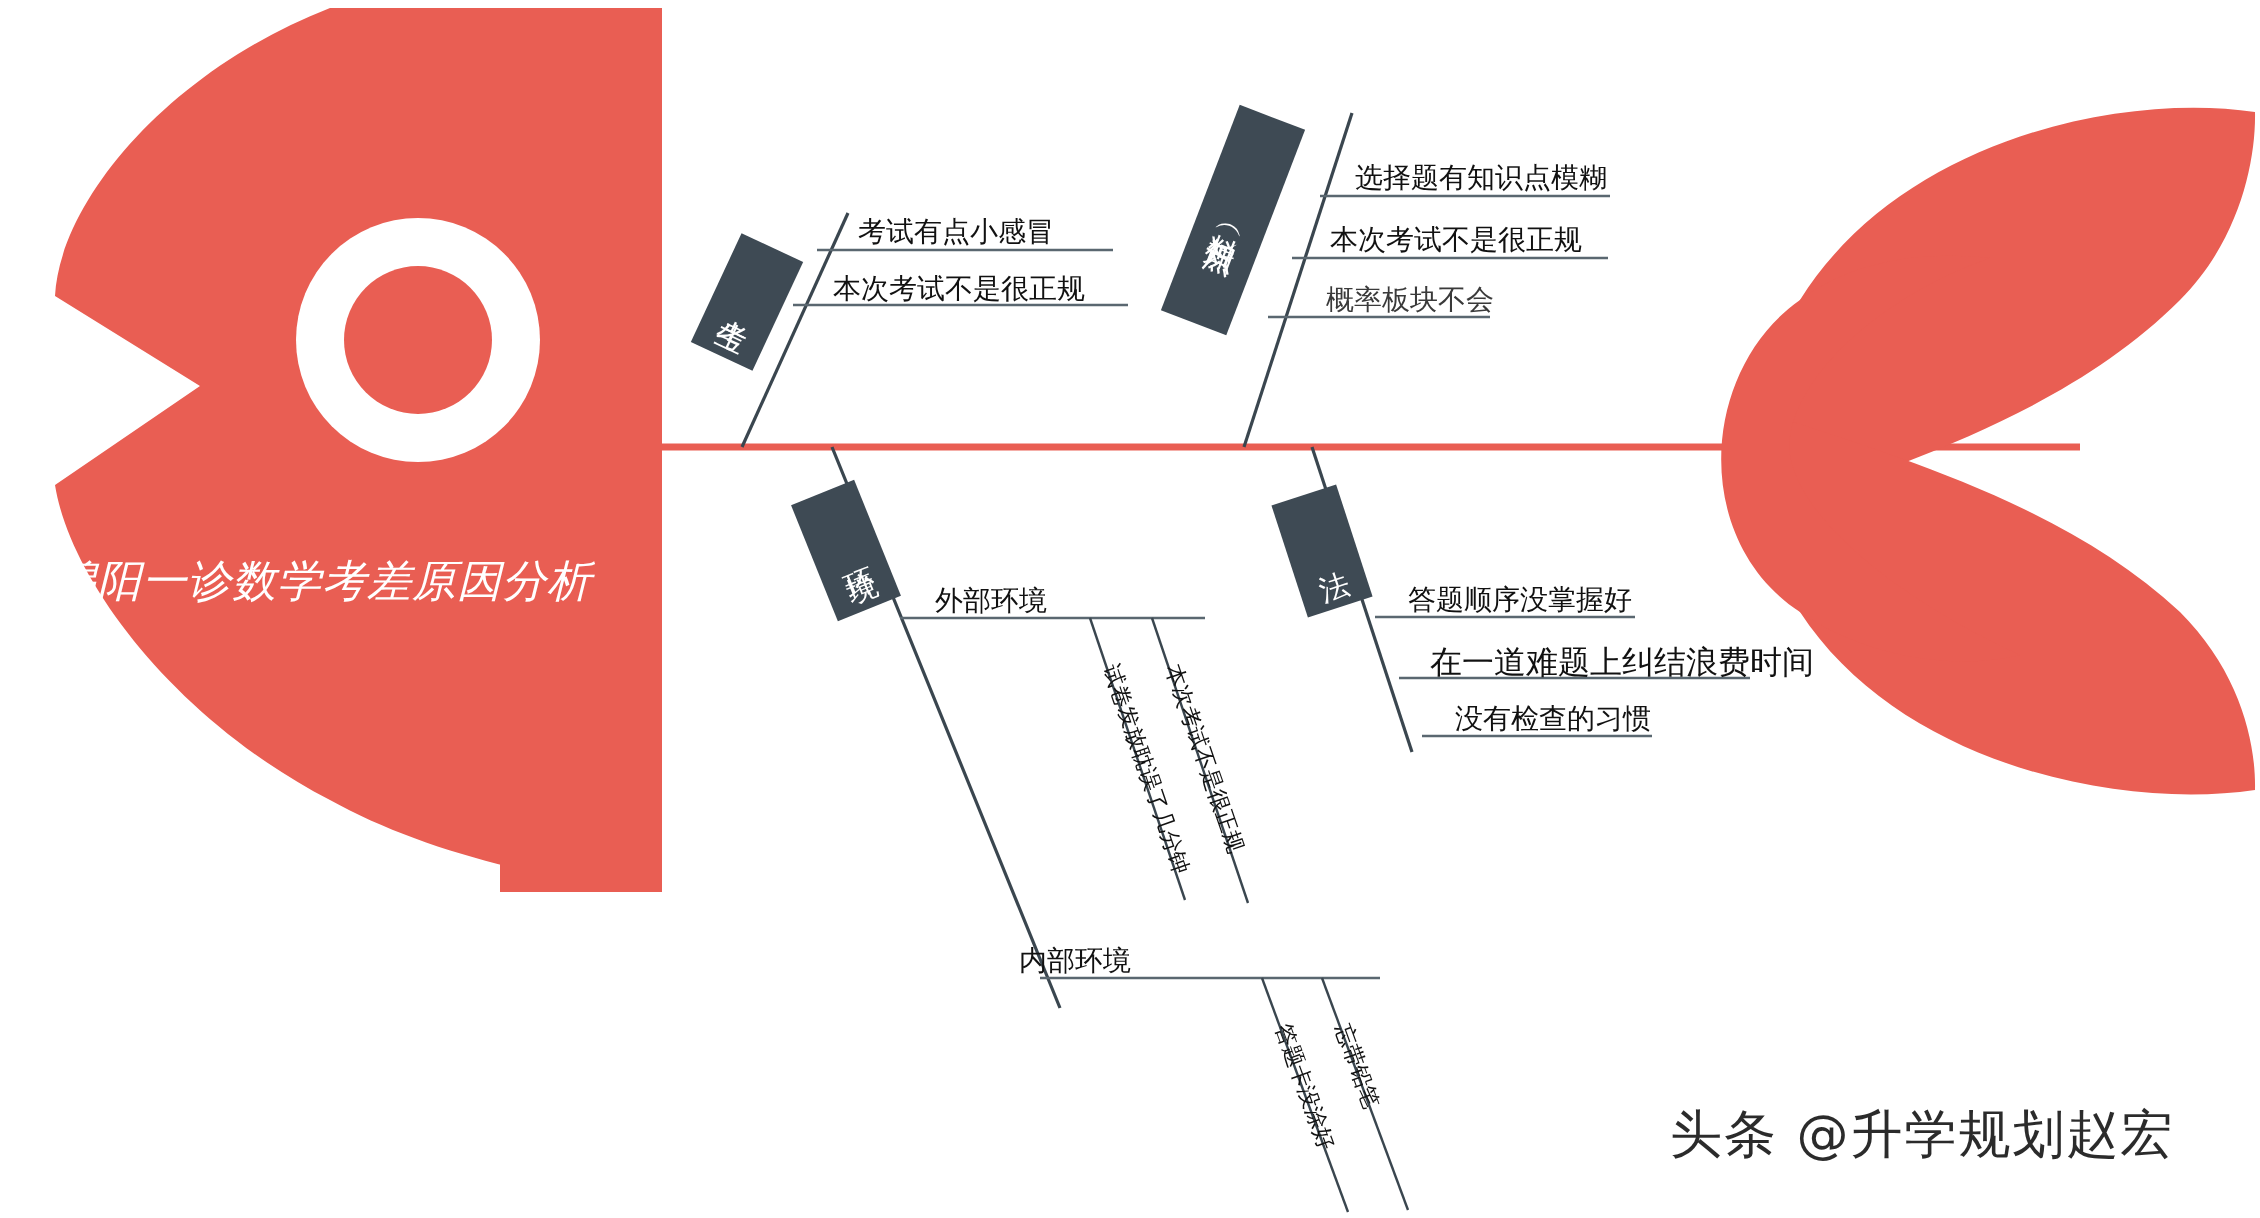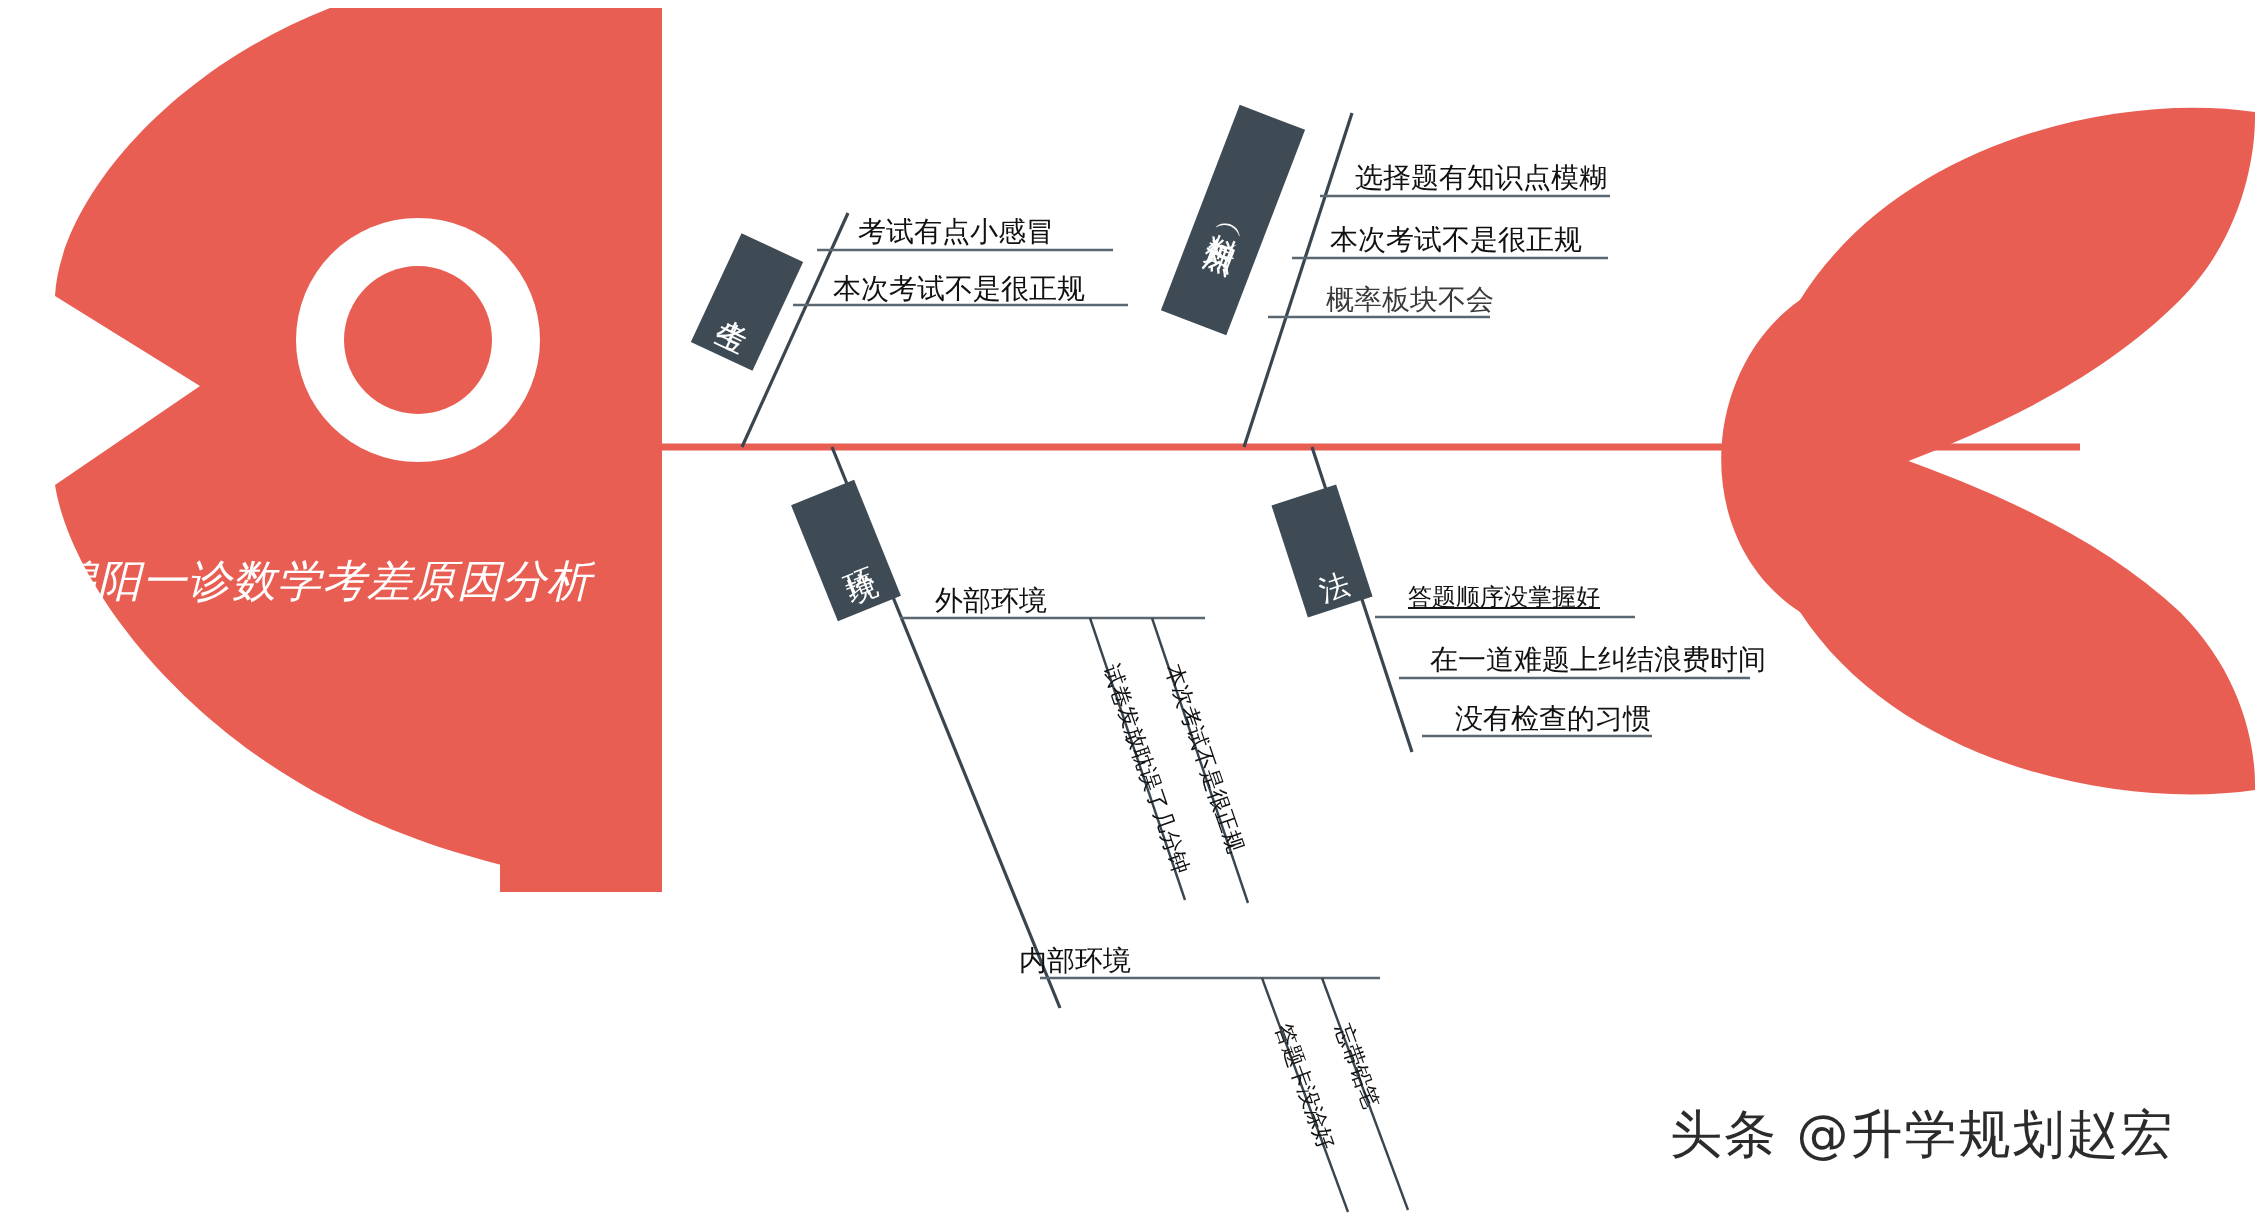--- a/index.html
+++ b/index.html
@@ -139,22 +139,22 @@
     <span>法</span>
   </div>
 
   <div class="cause-text" style="left:858px;top:213px;font-size:28px;">考试有点小感冒</div>
   <div class="cause-text" style="left:833px;top:270px;font-size:28px;">本次考试不是很正规</div>
 
   <div class="cause-text" style="left:1355px;top:159px;font-size:28px;">选择题有知识点模糊</div>
   <div class="cause-text" style="left:1330px;top:221px;font-size:28px;">本次考试不是很正规</div>
   <div class="cause-text" style="left:1306px;top:281px;font-size:28px;color:#3a3a3a;margin-left:20px;">概率板块不会</div>
 
-  <div class="cause-text" style="left:1408px;top:581px;font-size:24px;text-decoration:underline;">答题顺序没掌握好</div>
-  <div class="cause-text" style="left:1430px;top:641px;font-size:28px;">在一道难题上纠结浪费时间</div>
+  <div class="cause-text" style="left:1408px;top:581px;font-size:28px;">答题顺序没掌握好</div>
+  <div class="cause-text" style="left:1430px;top:641px;font-size:32px;">在一道难题上纠结浪费时间</div>
   <div class="cause-text" style="left:1455px;top:700px;font-size:28px;">没有检查的习惯</div>
 
   <div class="cause-text" style="left:935px;top:582px;font-size:28px;">外部环境</div>
   <div class="cause-text" style="left:1019px;top:942px;font-size:28px;">内部环境</div>
 
   <div class="sub-text" style="left:1096px;top:640px;font-size:22px;transform:rotate(71deg);">试卷发放耽误了几分钟</div>
   <div class="sub-text" style="left:1158px;top:640px;font-size:22px;transform:rotate(71deg);">本次考试不是很正规</div>
 
   <div class="sub-text" style="left:1268px;top:1000px;font-size:22px;transform:rotate(70deg);">答题卡没涂好</div>
   <div class="sub-text" style="left:1328px;top:1000px;font-size:22px;transform:rotate(70deg);">忘带铅笔</div>

